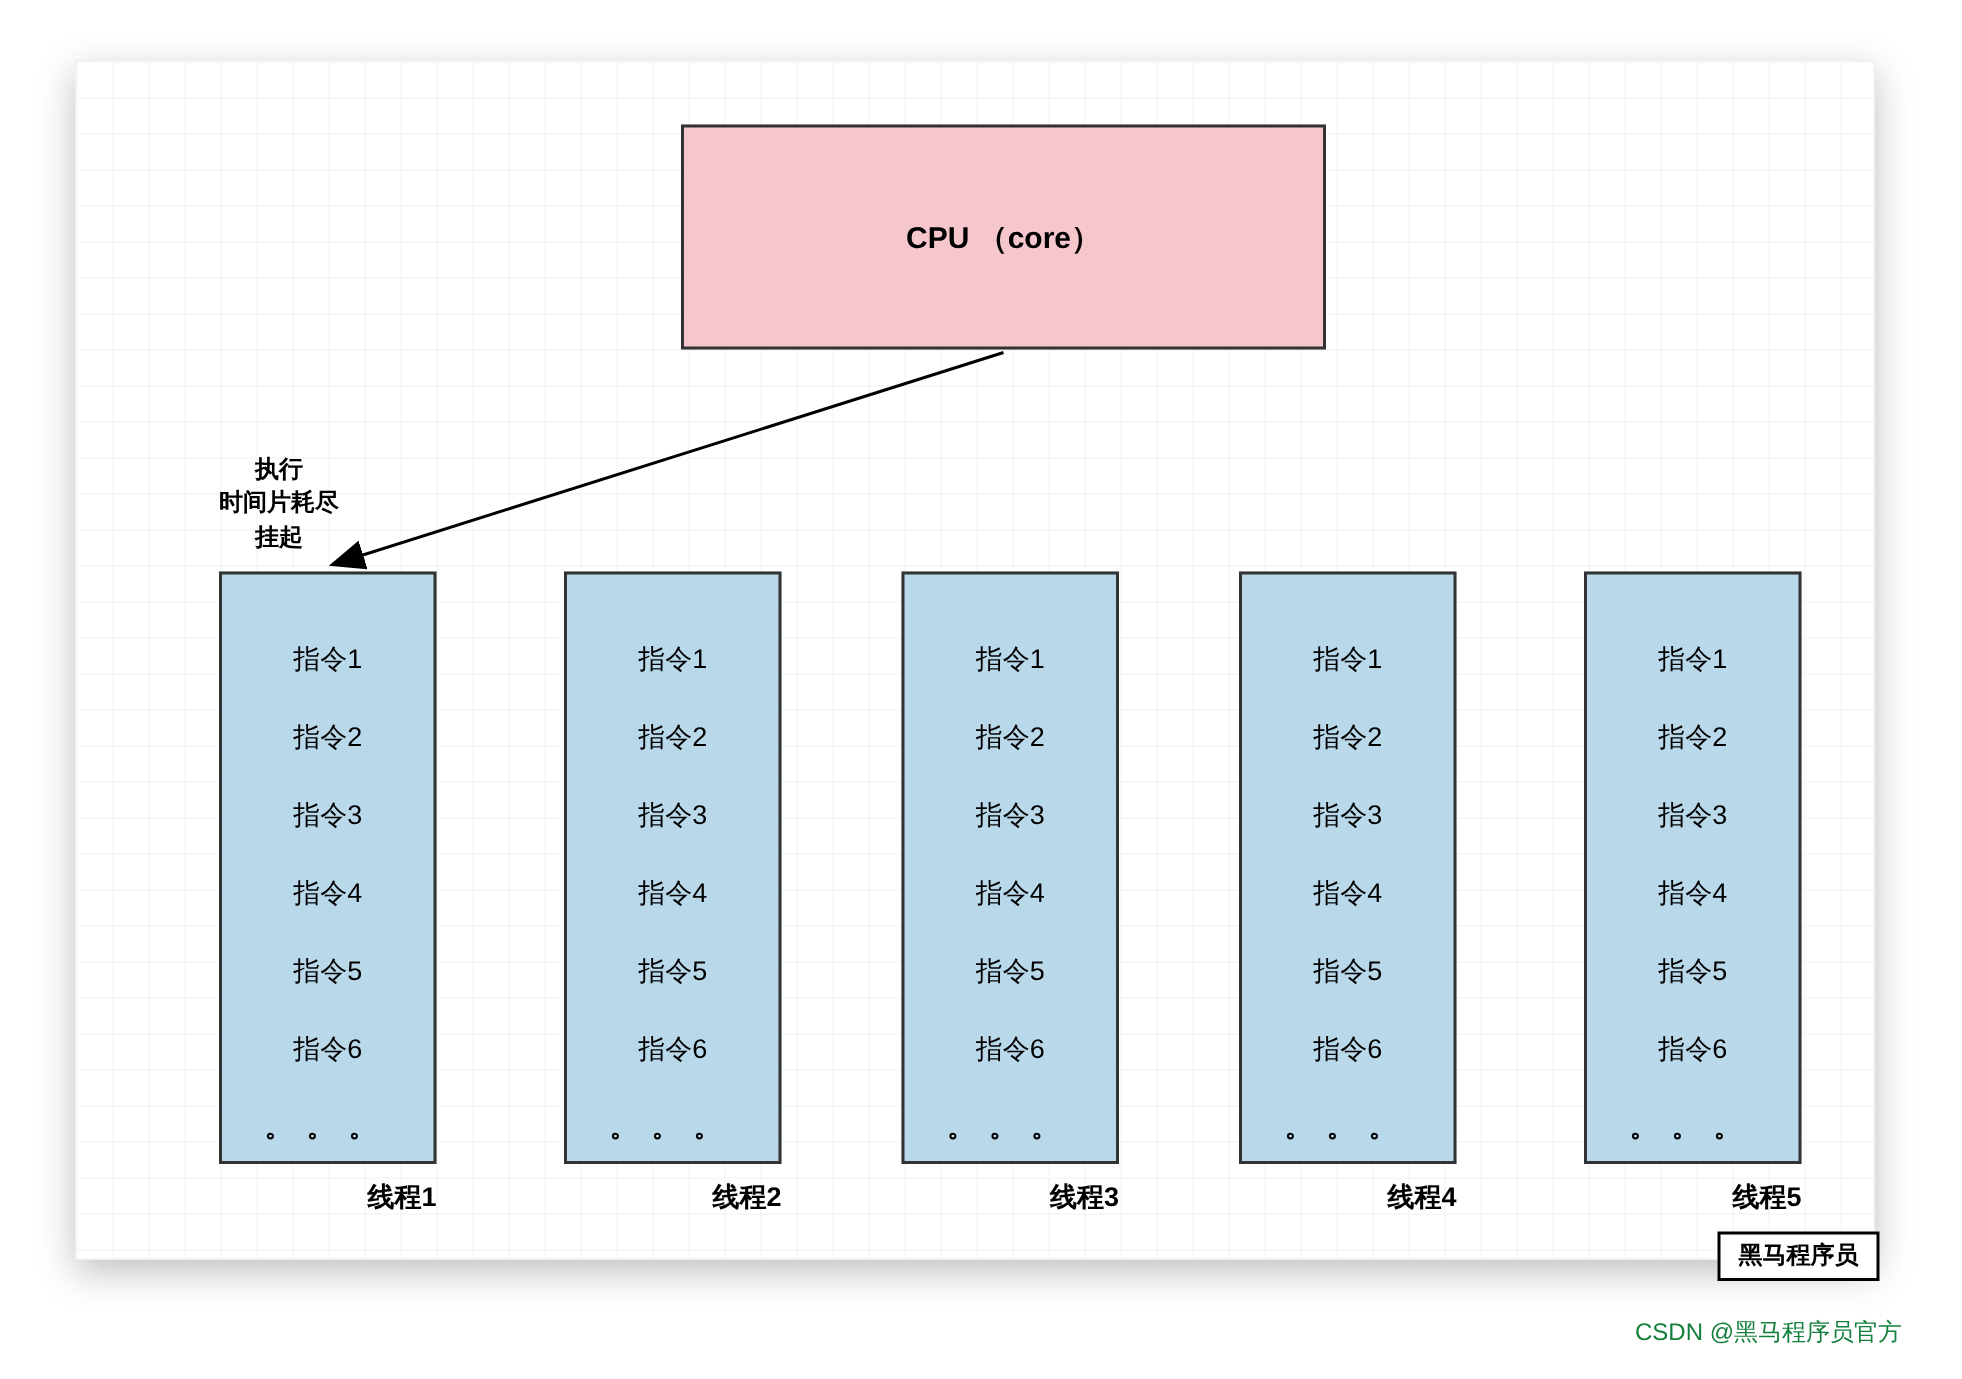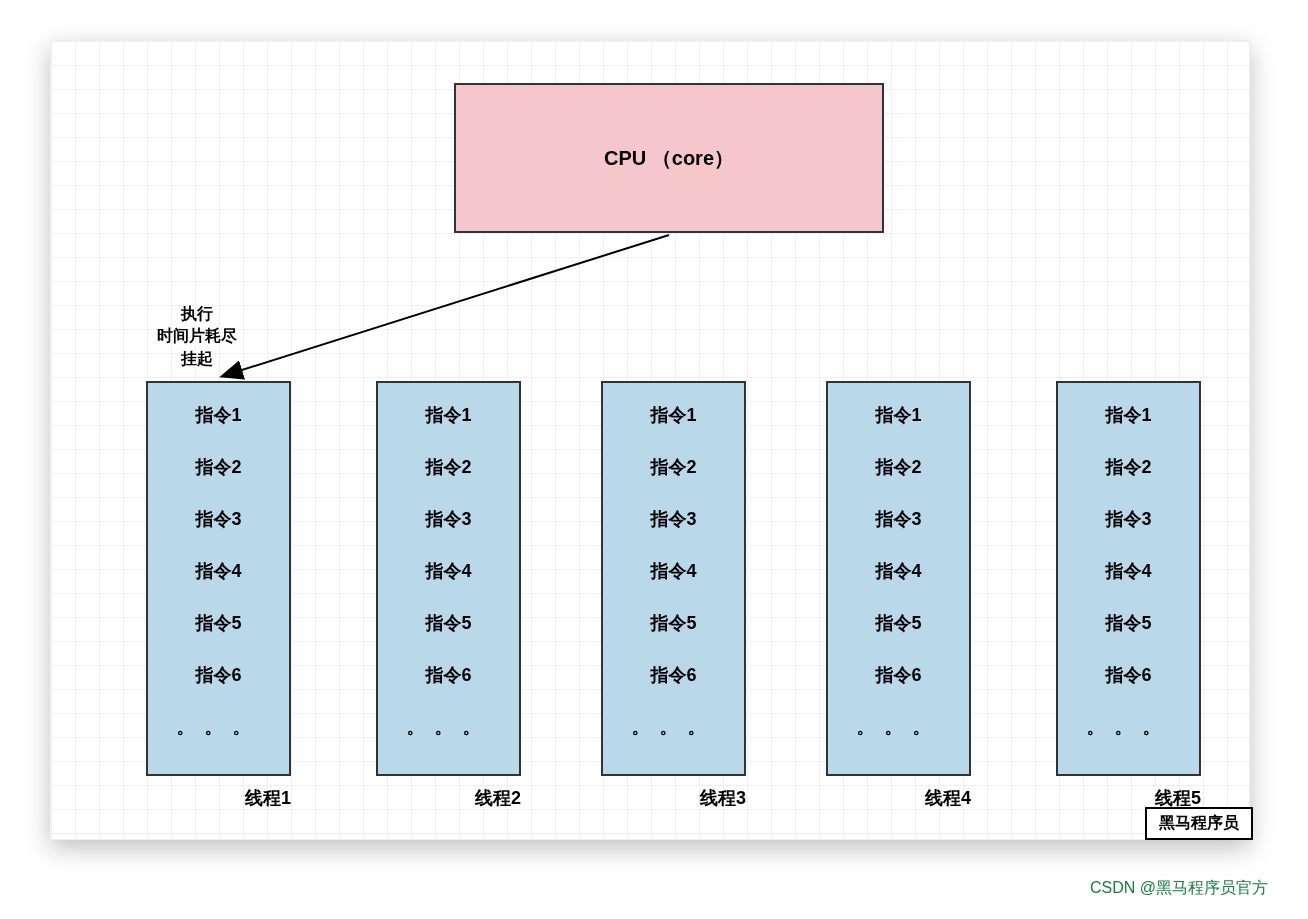--- a/index.html
+++ b/index.html
@@ -34,41 +34,42 @@
       background: #f6c6cd;
       border: 2px solid #333;
       display: flex;
       align-items: center;
       justify-content: center;
       font-size: 20px;
       font-weight: bold;
     }
     .annot {
       position: absolute;
-      left: 106px;
+      left: 95px;
       top: 262px;
       font-size: 16px;
       font-weight: bold;
       text-align: center;
       line-height: 1.4;
     }
     .thread {
       position: absolute;
       top: 340px;
       width: 145px;
       height: 395px;
       background: #b9d9ea;
       border: 2px solid #333;
       padding-top: 20px;
       text-align: center;
     }
     .thread .instr {
       font-size: 18px;
-      font-weight: bold;
+      font-weight: normal;
       margin-bottom: 28px;
+      margin-top: 24px;
     }
     .thread .dots {
       font-size: 18px;
       letter-spacing: 10px;
       font-weight: bold;
     }
     .thread-label {
       position: absolute;
       top: 745px;
       width: 145px;
@@ -85,21 +86,21 @@
       position: absolute;
       left: 0;
       top: 0;
       width: 1200px;
       height: 800px;
       pointer-events: none;
     }
     .watermark-box {
       position: absolute;
       right: 55px;
-      bottom: 79px;
+      bottom: 65px;
       border: 2px solid #000;
       background: #fff;
       padding: 4px 12px;
       font-size: 16px;
       font-weight: bold;
     }
     .credit {
       position: absolute;
       right: 40px;
       bottom: 20px;

